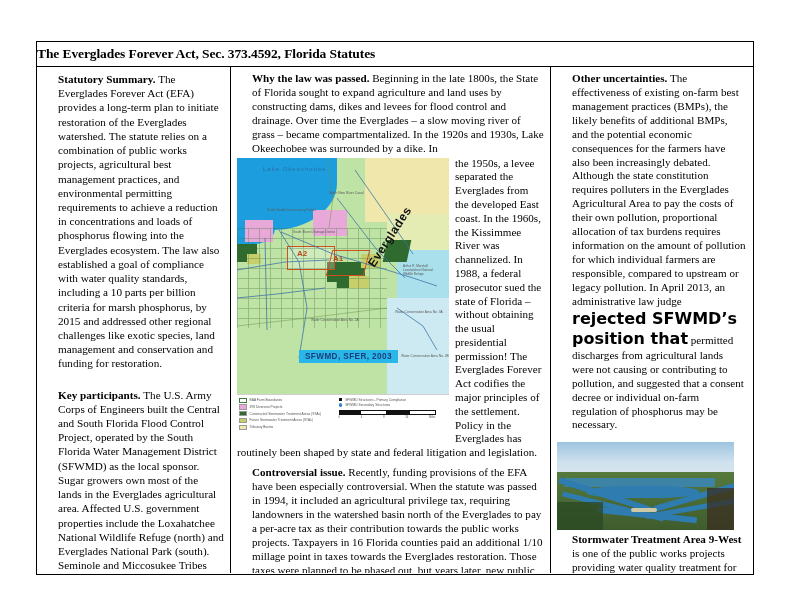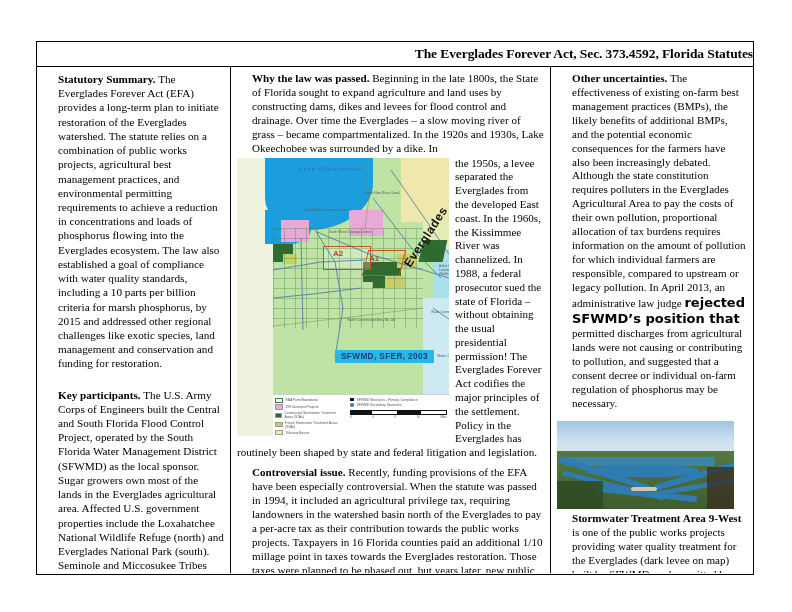--- a/index.html
+++ b/index.html
@@ -24,21 +24,21 @@
     width: 718px; height: 534px;
     border: 1.5px solid #000;
     box-sizing: border-box;
     background: #fff;
   }
   .title-bar {
     height: 25px;
     border-bottom: 1.5px solid #000;
     display: flex;
     align-items: center;
-    justify-content: flex-end;
+    justify-content: flex-start;
     box-sizing: border-box;
   }
   .title-bar .title {
     font-weight: bold;
     font-size: 13.5px;
     letter-spacing: -0.1px;
   }
   .columns {
     display: flex;
     height: 506px;
@@ -81,21 +81,21 @@
     line-height: 1.245;
   }
   .controversial {
     clear: both;
     font-size: 11.1px;
     line-height: 1.245;
     padding-top: 6px;
   }
 
   
-  .map { position:absolute; inset:0;margin-left:36px; }
+  .map { position:absolute; inset:0; }
   .m-abs { position: absolute; }
   .lake {
     background: #1c9ede;
   }
   .mlabel {
     position: absolute;
     font-family: "Liberation Sans", sans-serif;
     color: #5a5a5a;
     white-space: nowrap;
   }
@@ -150,21 +150,21 @@
   .sq { width:3.6px; height:3.6px; background:#111; margin-right:3px; display:inline-block;}
   .dotm { width:3.6px; height:3.6px; background:#2f7fd0; border-radius:50%; margin-right:3px; display:inline-block;}
   .scalebar { margin-top:3px; height:3px; width:95px; background:linear-gradient(to right,#111 0 22%,#fff 22% 48%,#111 48% 74%,#fff 74% 100%); border:0.4px solid #111;}
   .scale-nums { display:flex; justify-content:space-between; width:97px; font-size:2.8px; color:#555;}
 
   
   .rc-text { font-size:11.1px; line-height:1.245; }
   .rejected {
     font-family:"DejaVu Sans", sans-serif;
     font-weight:bold;
-    font-size:13px;
+    font-size:16px;
   }
   .photo {
     width:177px; height:88px;
     margin:10px 0 3px 0;
     position:relative;
     overflow:hidden;
     border:0;
     background:#7fa8c9;
   }
   .caption { font-size:11.1px; line-height:1.245; }

